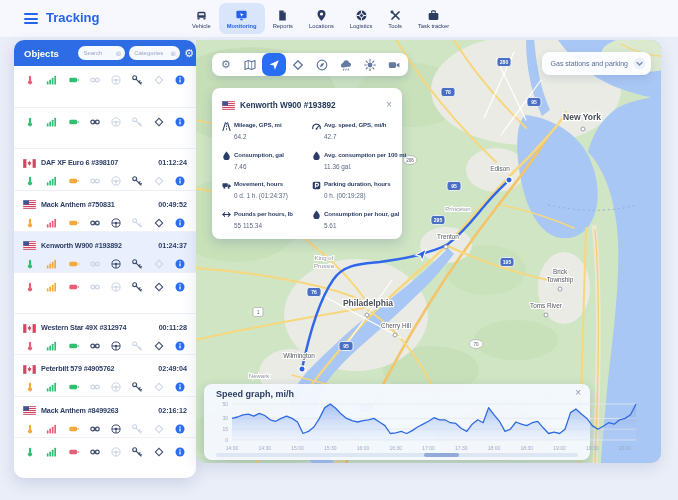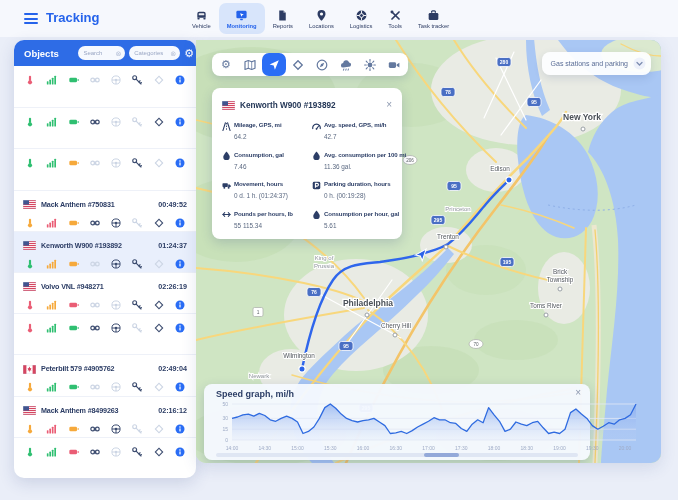--- a/index.html
+++ b/index.html
@@ -294,20 +294,31 @@
             <span>
               <svg width="10" height="10" viewBox="0 0 12 12">
                 <circle cx="6" cy="6" r="5.4" fill="#2a6df5"></circle>
                 <circle cx="6" cy="3.6" r="0.95" fill="#fff"></circle>
                 <rect x="5.25" y="5.2" width="1.5" height="3.9" rx="0.75" fill="#fff"></rect>
               </svg>
             </span>
           </div>
    </div>
         <div class="vrow">
+     <div class="vtop">
+       <span><svg width="13" height="9" viewBox="0 0 13 9">
+                <rect width="13" height="9" fill="#fff"></rect>
+                <rect width="3.4" height="9" fill="#d64560"></rect>
+                <rect x="9.6" width="3.4" height="9" fill="#d64560"></rect>
+                <path d="M6.5 1.6 L7.3 3.2 8.4 3 7.8 4.5 8.6 5.3 6.9 5.6 6.5 7.4 6.1 5.6 4.4 5.3 5.2 4.5 4.6 3 5.7 3.2 Z" fill="#d64560"></path>
+                <rect width="13" height="9" fill="none" stroke="#c9d2e0" stroke-width="0.5"></rect>
+              </svg></span>
+       <span class="vname">DAF XF Euro 6 #398107</span>
+       <span class="vtime">01:12:24</span>
+     </div>
      <div class="vicons">
             <span>
               <svg width="10" height="10" viewBox="0 0 12 12">
                 <rect x="4.7" y="0.8" width="2.6" height="6.4" rx="1.3" fill="#2fbf71"></rect>
                 <circle cx="6" cy="8.8" r="2.5" fill="#2fbf71"></circle>
               </svg>
             </span>
             <span>
               <svg width="11" height="10" viewBox="0 0 12 12">
                 <g fill="#2fbf71">
@@ -530,36 +541,20 @@
             <span>
               <svg width="10" height="10" viewBox="0 0 12 12">
                 <circle cx="6" cy="6" r="5.4" fill="#2a6df5"></circle>
                 <circle cx="6" cy="3.6" r="0.95" fill="#fff"></circle>
                 <rect x="5.25" y="5.2" width="1.5" height="3.9" rx="0.75" fill="#fff"></rect>
               </svg>
             </span>
           </div>
    </div>
         <div class="vrow">
-     <div class="vtop">
-       <span><svg width="13" height="9" viewBox="0 0 13 9">
-                <rect width="13" height="9" fill="#fff"></rect>
-                <g fill="#d64560">
-                  <rect width="13" height="1.1"></rect>
-                  <rect y="2" width="13" height="1.1"></rect>
-                  <rect y="4" width="13" height="1.1"></rect>
-                  <rect y="6" width="13" height="1.1"></rect>
-                  <rect y="7.9" width="13" height="1.1"></rect>
-                </g>
-                <rect width="6" height="4.6" fill="#41548f"></rect>
-                <rect width="13" height="9" fill="none" stroke="#c9d2e0" stroke-width="0.5"></rect>
-              </svg></span>
-       <span class="vname">Volvo VNL #948271</span>
-       <span class="vtime">02:26:19</span>
-     </div>
      <div class="vicons">
             <span>
               <svg width="10" height="10" viewBox="0 0 12 12">
                 <rect x="4.7" y="0.8" width="2.6" height="6.4" rx="1.3" fill="#ea5d75"></rect>
                 <circle cx="6" cy="8.8" r="2.5" fill="#ea5d75"></circle>
               </svg>
             </span>
             <span>
               <svg width="11" height="10" viewBox="0 0 12 12">
                 <g fill="#f6a93b">
@@ -614,20 +609,31 @@
             <span>
               <svg width="10" height="10" viewBox="0 0 12 12">
                 <circle cx="6" cy="6" r="5.4" fill="#2a6df5"></circle>
                 <circle cx="6" cy="3.6" r="0.95" fill="#fff"></circle>
                 <rect x="5.25" y="5.2" width="1.5" height="3.9" rx="0.75" fill="#fff"></rect>
               </svg>
             </span>
           </div>
    </div>
         <div class="vrow">
+     <div class="vtop">
+       <span><svg width="13" height="9" viewBox="0 0 13 9">
+                <rect width="13" height="9" fill="#fff"></rect>
+                <rect width="3.4" height="9" fill="#d64560"></rect>
+                <rect x="9.6" width="3.4" height="9" fill="#d64560"></rect>
+                <path d="M6.5 1.6 L7.3 3.2 8.4 3 7.8 4.5 8.6 5.3 6.9 5.6 6.5 7.4 6.1 5.6 4.4 5.3 5.2 4.5 4.6 3 5.7 3.2 Z" fill="#d64560"></path>
+                <rect width="13" height="9" fill="none" stroke="#c9d2e0" stroke-width="0.5"></rect>
+              </svg></span>
+       <span class="vname">Western Star 49X #312974</span>
+       <span class="vtime">00:11:28</span>
+     </div>
      <div class="vicons">
             <span>
               <svg width="10" height="10" viewBox="0 0 12 12">
                 <rect x="4.7" y="0.8" width="2.6" height="6.4" rx="1.3" fill="#ea5d75"></rect>
                 <circle cx="6" cy="8.8" r="2.5" fill="#ea5d75"></circle>
               </svg>
             </span>
             <span>
               <svg width="11" height="10" viewBox="0 0 12 12">
                 <g fill="#2fbf71">

